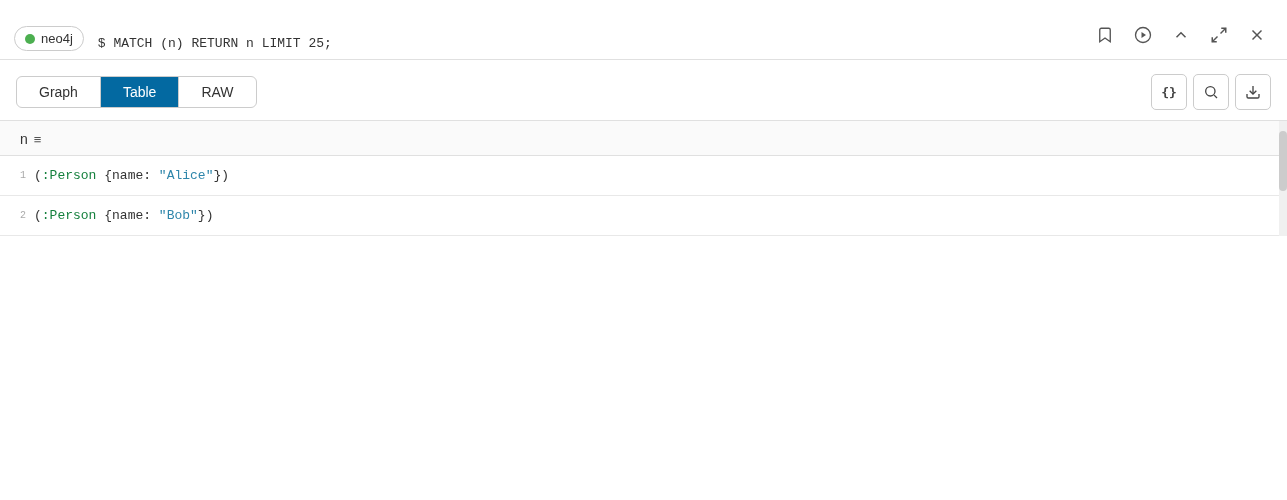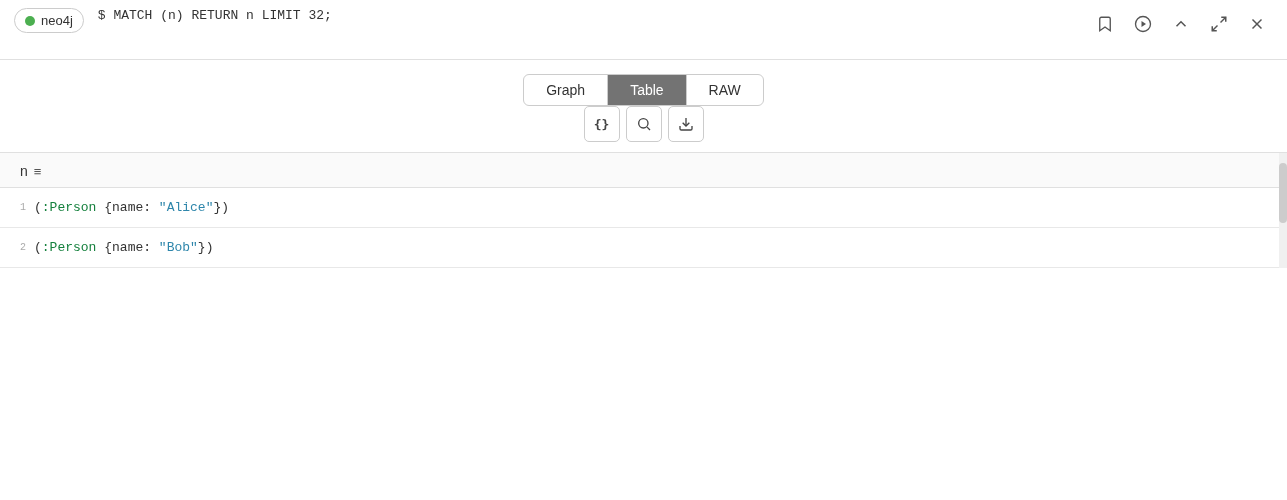--- a/index.html
+++ b/index.html
@@ -13,21 +13,21 @@
       background: #ffffff;
       color: #333;
       width: 1287px;
       min-height: 500px;
       overflow-x: hidden;
     }
 
     
     .top-bar {
       display: flex;
-      align-items: flex-start;
+      align-items: flex-end;
       padding: 8px 14px;
       border-bottom: 1px solid #e0e0e0;
       background: #fff;
       gap: 10px;
       height: 60px;
     }
 
     .neo4j-badge {
       display: flex;
       align-items: center;
@@ -78,21 +78,20 @@
       font-size: 16px;
     }
 
     
     .tab-bar {
       display: flex;
       align-items: center;
       justify-content: space-between;
       padding: 14px 16px 10px 16px;
       border-bottom: 1px solid #e0e0e0;
-      flex-direction: column;
     }
 
     .tabs-left {
       display: flex;
       align-items: center;
       gap: 0;
       border: 1px solid #ccc;
       border-radius: 6px;
       overflow: hidden;
     }
@@ -105,21 +104,21 @@
       cursor: pointer;
       color: #333;
       font-weight: 400;
     }
 
     .tab-btn:not(:last-child) {
       border-right: 1px solid #ccc;
     }
 
     .tab-btn.active {
-      background: #737373;
+      background: #0369a1;
       color: #fff;
       font-weight: 500;
     }
 
     .tabs-right {
       display: flex;
       align-items: center;
       gap: 6px;
     }
 
@@ -219,21 +218,21 @@
     }
   </style>
 </head>
 <body>
 
 <div class="top-bar">
   <div class="neo4j-badge">
     <span class="neo4j-dot"></span>
     <span>neo4j</span>
   </div>
-  <span class="query-text">$ MATCH (n) RETURN n LIMIT 32;</span>
+  <span class="query-text">$ MATCH (n) RETURN n LIMIT 25;</span>
   <div class="top-bar-actions">
     <button class="icon-btn" title="Bookmark">
       <svg width="18" height="18" viewBox="0 0 24 24" fill="none" stroke="currentColor" stroke-width="1.8">
         <path d="M19 21l-7-5-7 5V5a2 2 0 0 1 2-2h10a2 2 0 0 1 2 2z"></path>
       </svg>
     </button>
     <button class="icon-btn" title="Run">
       <svg width="18" height="18" viewBox="0 0 24 24" fill="currentColor">
         <circle cx="12" cy="12" r="10" fill="none" stroke="currentColor" stroke-width="1.8"></circle>
         <polygon points="10,8 16,12 10,16" fill="currentColor"></polygon>

